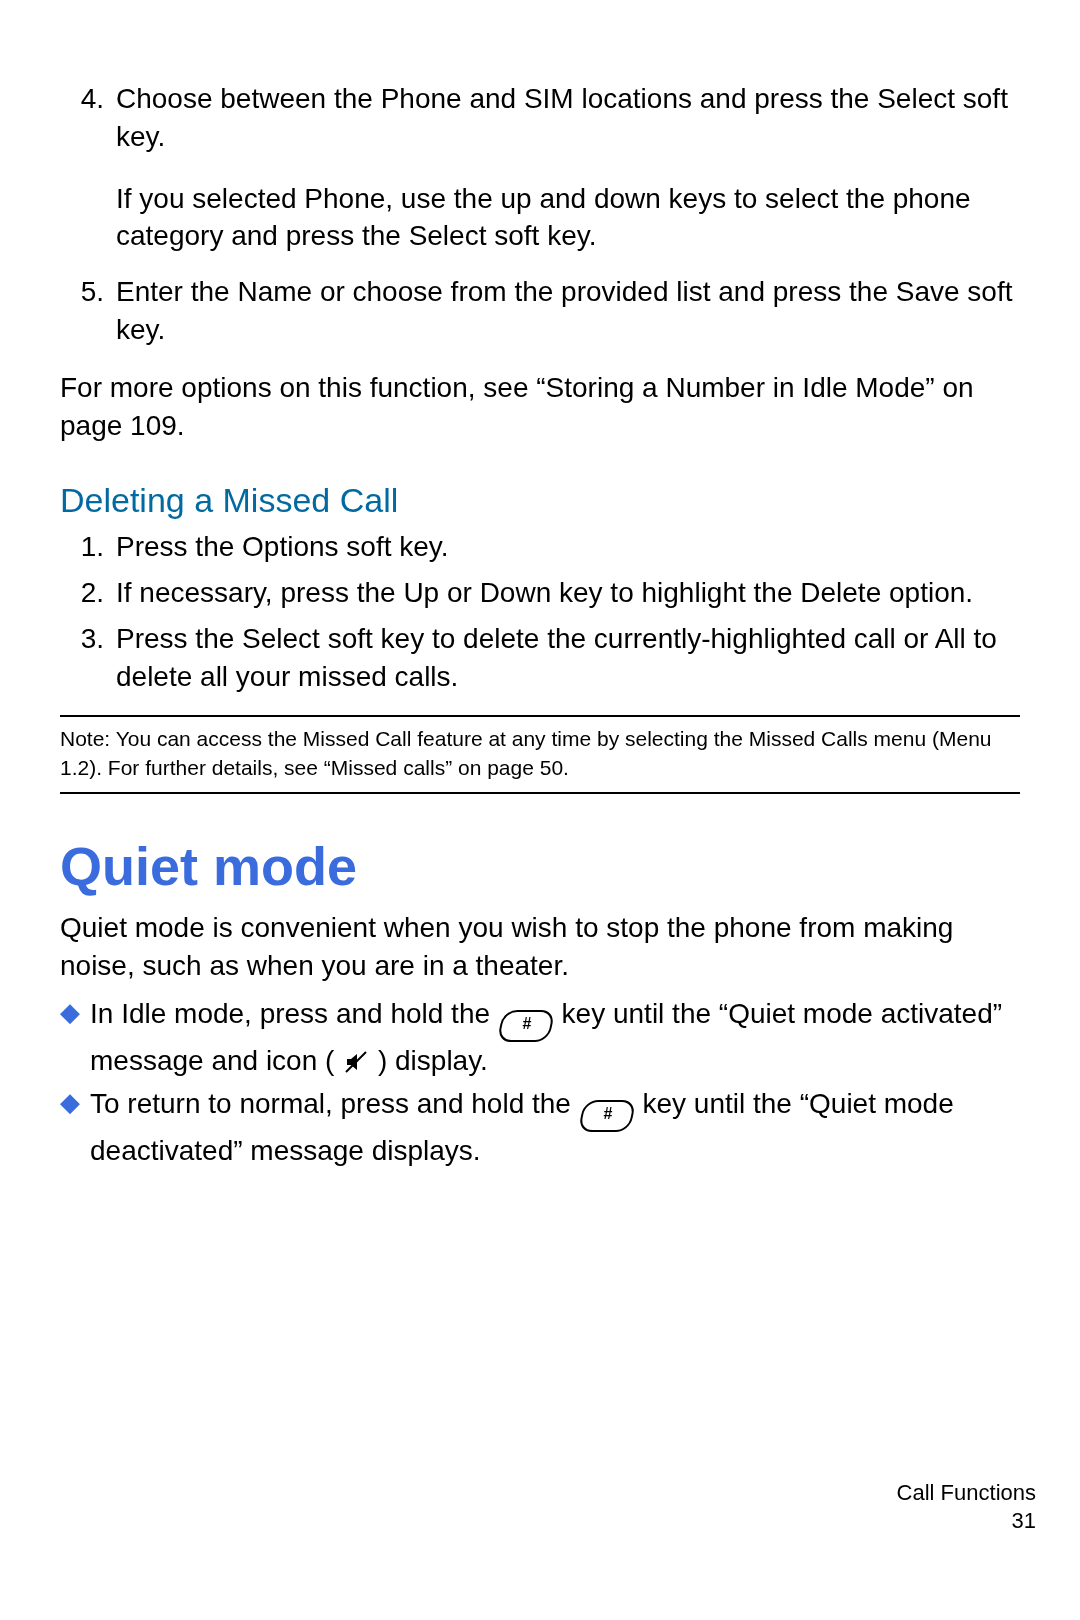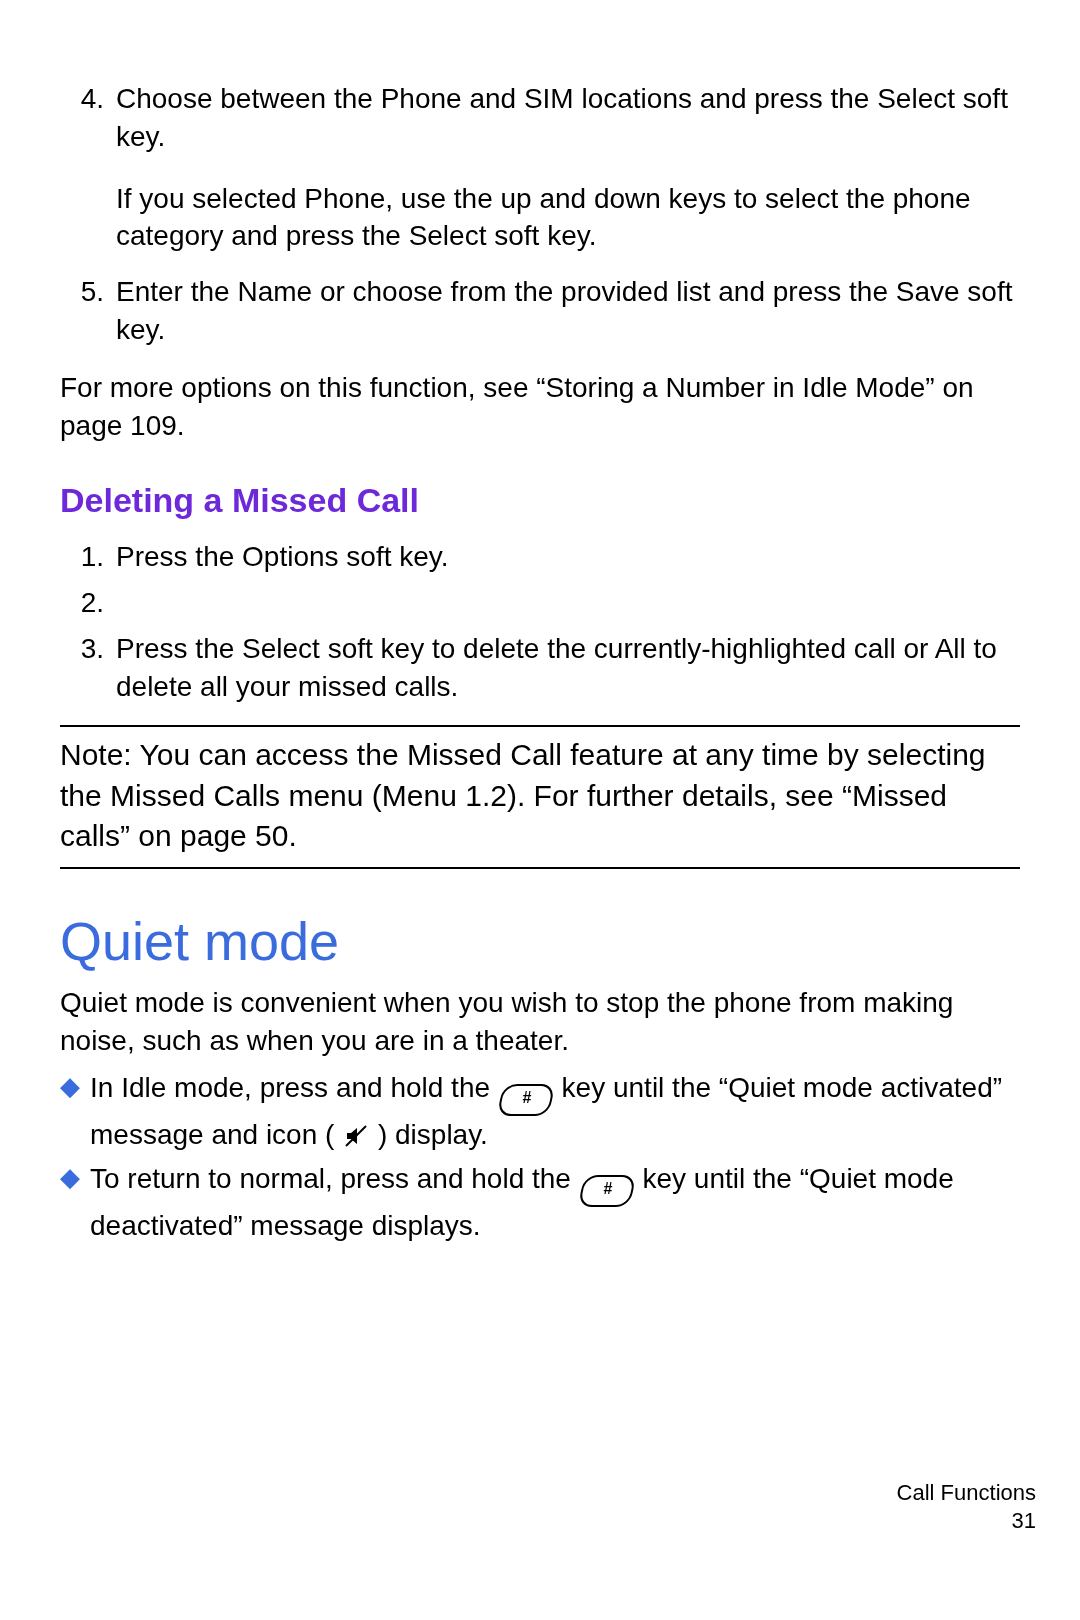--- a/index.html
+++ b/index.html
@@ -35,39 +35,39 @@
   }
   .ol-indent {
     padding-left: 56px;
     margin-bottom: 18px;
     margin-top: 24px;
   }
   .para {
     margin: 2px 0 18px 0;
   }
   .h2 {
-    color: #6d28d9;
+    color: #0369a1;
     font-size: 34px;
-    font-weight: 700;
-    margin: 34px 0 14px 0;
+    font-weight: 400;
+    margin: 34px 0 4px 0;
   }
   .h1 {
     color: #3a6cde;
     font-size: 54px;
-    font-weight: 400;
+    font-weight: 700;
     margin: 36px 0 6px 0;
   }
   b { font-weight: 400; }
   .hr {
     border: 0;
     border-top: 2px solid #000;
     margin: 8px 0 6px 0;
   }
   .note {
-    font-size: 30px;
+    font-size: 21px;
     line-height: 1.35;
     padding: 2px 0;
   }
   .bullet-item {
     display: flex;
     margin-bottom: 2px;
   }
   .bullet-mark {
     width: 30px;
     flex-shrink: 0;
@@ -143,20 +143,23 @@
 
   <div class="ol-block">
     <div class="ol-item">
       <div class="ol-num">1.</div>
       <div>
         <span>Press the </span><b>Options</b><span> soft key.</span>
       </div>
     </div>
     <div class="ol-item">
       <div class="ol-num">2.</div>
+      <div>
+        <span>If necessary, press the Up or Down key to highlight the </span><b>Delete</b><span> option.</span>
+      </div>
     </div>
     <div class="ol-item">
       <div class="ol-num">3.</div>
       <div>
         <span>Press the </span><b>Select</b><span> soft key to delete the currently-highlighted call or </span><b>All</b><span> to delete all your missed calls.</span>
       </div>
     </div>
   </div>
 
 

